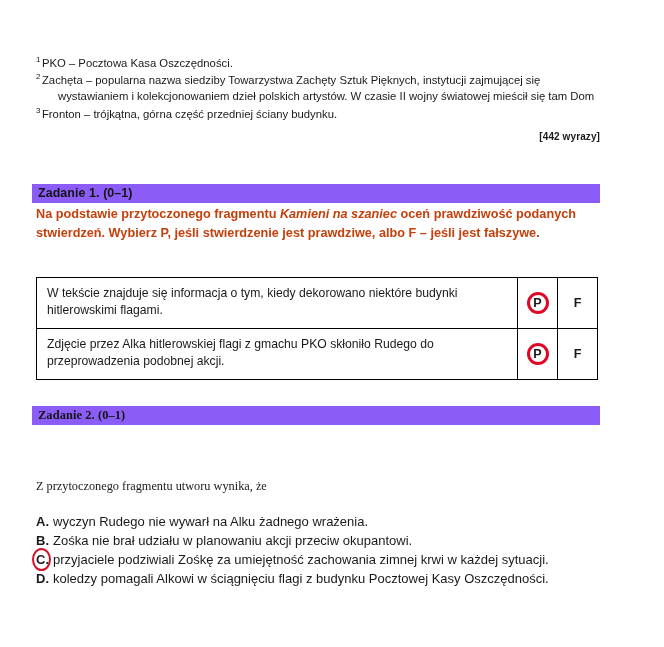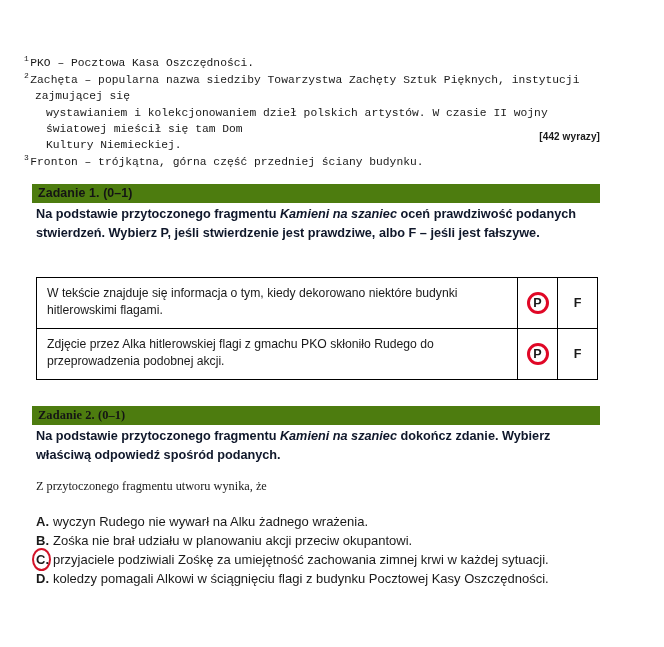--- a/index.html
+++ b/index.html
@@ -20,24 +20,23 @@
   .page {
     position: relative;
     width: 664px;
     height: 647px;
     box-sizing: border-box;
   }
 
   
   .footnotes {
     position: absolute;
-    left: 24px;
+    left: 36px;
     top: 55px;
     width: 580px;
-    font-family: Liberation Mono, monospace;
   }
   .footnote {
     font-size: 11.3px;
     line-height: 16.2px;
     color: #1a1a1a;
     margin-bottom: 1px;
     text-align: left;
     padding-left: 11px;
     text-indent: -11px;
   }
@@ -64,21 +63,21 @@
     font-weight: bold;
     letter-spacing: 0.1px;
   }
 
   
   .task-band {
     position: absolute;
     left: 32px;
     width: 568px;
     height: 19px;
-    background: #4d7c0f;
+    background: #8b5cf6;
     box-sizing: border-box;
   }
   .task-band-label {
     position: absolute;
     left: 6px;
     top: 2px;
     font-size: 12.4px;
     font-weight: bold;
     color: #141414;
     letter-spacing: 0.1px;
@@ -86,21 +85,21 @@
   }
 
   
   .task-instr {
     position: absolute;
     left: 36px;
     width: 570px;
     font-size: 12.7px;
     font-weight: bold;
     line-height: 18.6px;
-    color: #0f172a;
+    color: #c2410c;
   }
   .task-instr em {
     font-style: italic;
   }
 
   
   .tf-table {
     position: absolute;
     left: 36px;
     top: 277px;
@@ -213,21 +212,20 @@
 
   <div class="footnotes">
 
     <div class="footnote">
       <span class="fn-marker">1</span><span>PKO – Pocztowa Kasa Oszczędności.</span>
     </div>
 
     <div class="footnote">
       <span class="fn-marker">2</span><span>Zachęta – popularna nazwa siedziby Towarzystwa Zachęty Sztuk Pięknych, instytucji zajmującej się</span>
       <span class="fn-cont">wystawianiem i kolekcjonowaniem dzieł polskich artystów. W czasie II wojny światowej mieścił się tam Dom</span>
-      <span class="fn-cont">Kultury Niemieckiej.</span>
     </div>
 
     <div class="footnote">
       <span class="fn-marker">3</span><span>Fronton – trójkątna, górna część przedniej ściany budynku.</span>
     </div>
 
   </div>
 
   <div class="wordcount">[442 wyrazy]</div>
 
@@ -267,21 +265,20 @@
           </span>
         </td>
       </tr>
     </tbody>
   </table>
 
   <div class="task-band" style="top:406px;font-family:Liberation Serif, serif;">
     <span class="task-band-label">Zadanie 2. (0–1)</span>
   </div>
 
-  <div class="task-instr" style="top:427px;"><span>Na podstawie przytoczonego fragmentu </span><em>Kamieni na szaniec</em><span> dokończ zdanie. Wybierz właściwą odpowiedź spośród podanych.</span></div>
 
   <div class="stem" style="top:477px;font-family:Liberation Serif, serif;">Z przytoczonego fragmentu utworu wynika, że</div>
 
   <div class="options">
 
     <div class="option-row">
       <span class="option-key"><span class="key-text">A.</span></span><span class="option-text">wyczyn Rudego nie wywarł na Alku żadnego wrażenia.</span>
     </div>
 
     <div class="option-row">

